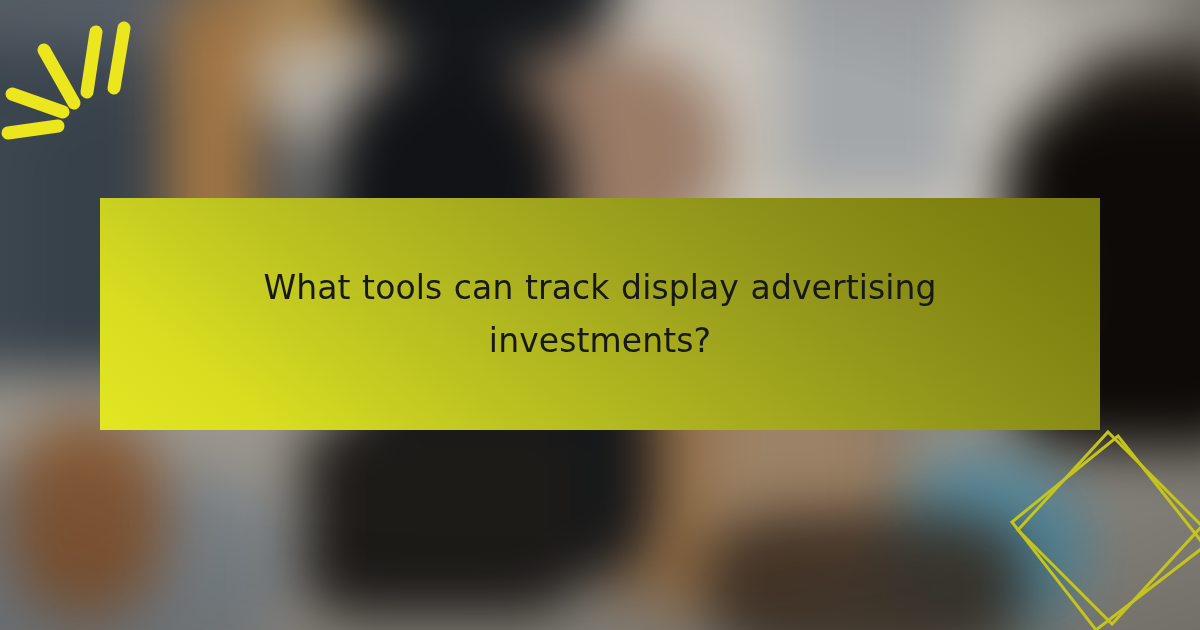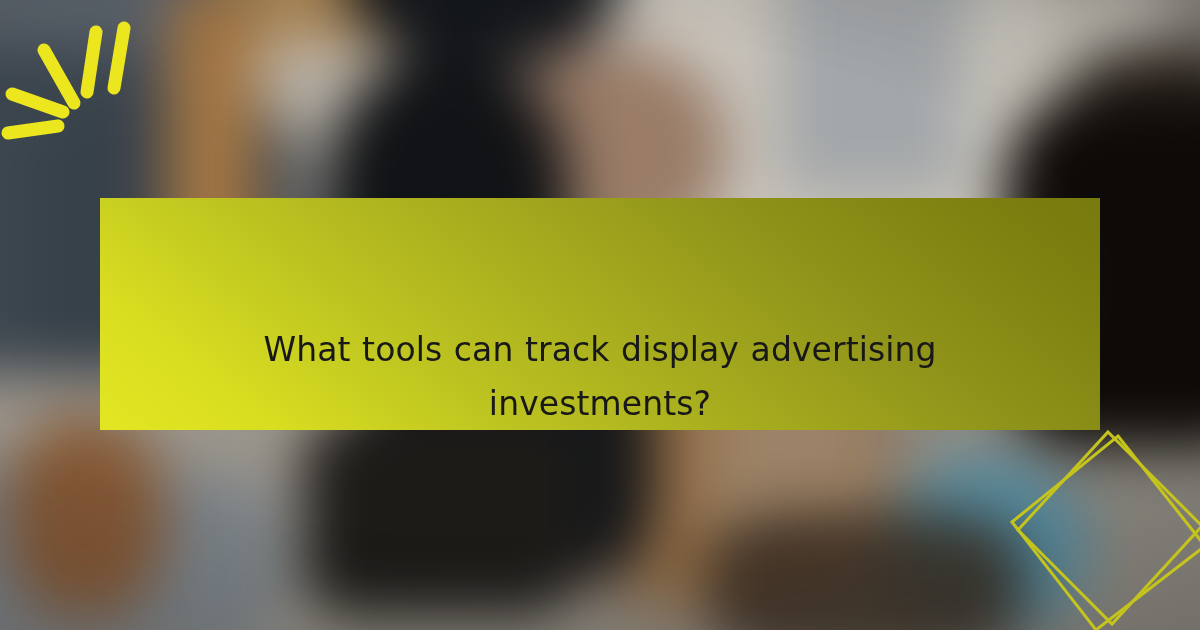--- a/index.html
+++ b/index.html
@@ -90,21 +90,21 @@
     width:1000px; height:232px;
     background:linear-gradient(38deg,
         #e2e622 0%,
         #d8dd20 14%,
         #bdc420 32%,
         #a5aa1e 52%,
         #90941a 70%,
         #7f8210 88%,
         #777a0d 100%);
     display:flex;
-    align-items:flex-end;
+    align-items:center;
     justify-content:center;
   }
 
   .headline {
     width:760px;
     text-align:center;
     color:#181818;
     font-family:"DejaVu Sans", sans-serif;
     font-size:33px;
     font-weight:400;

